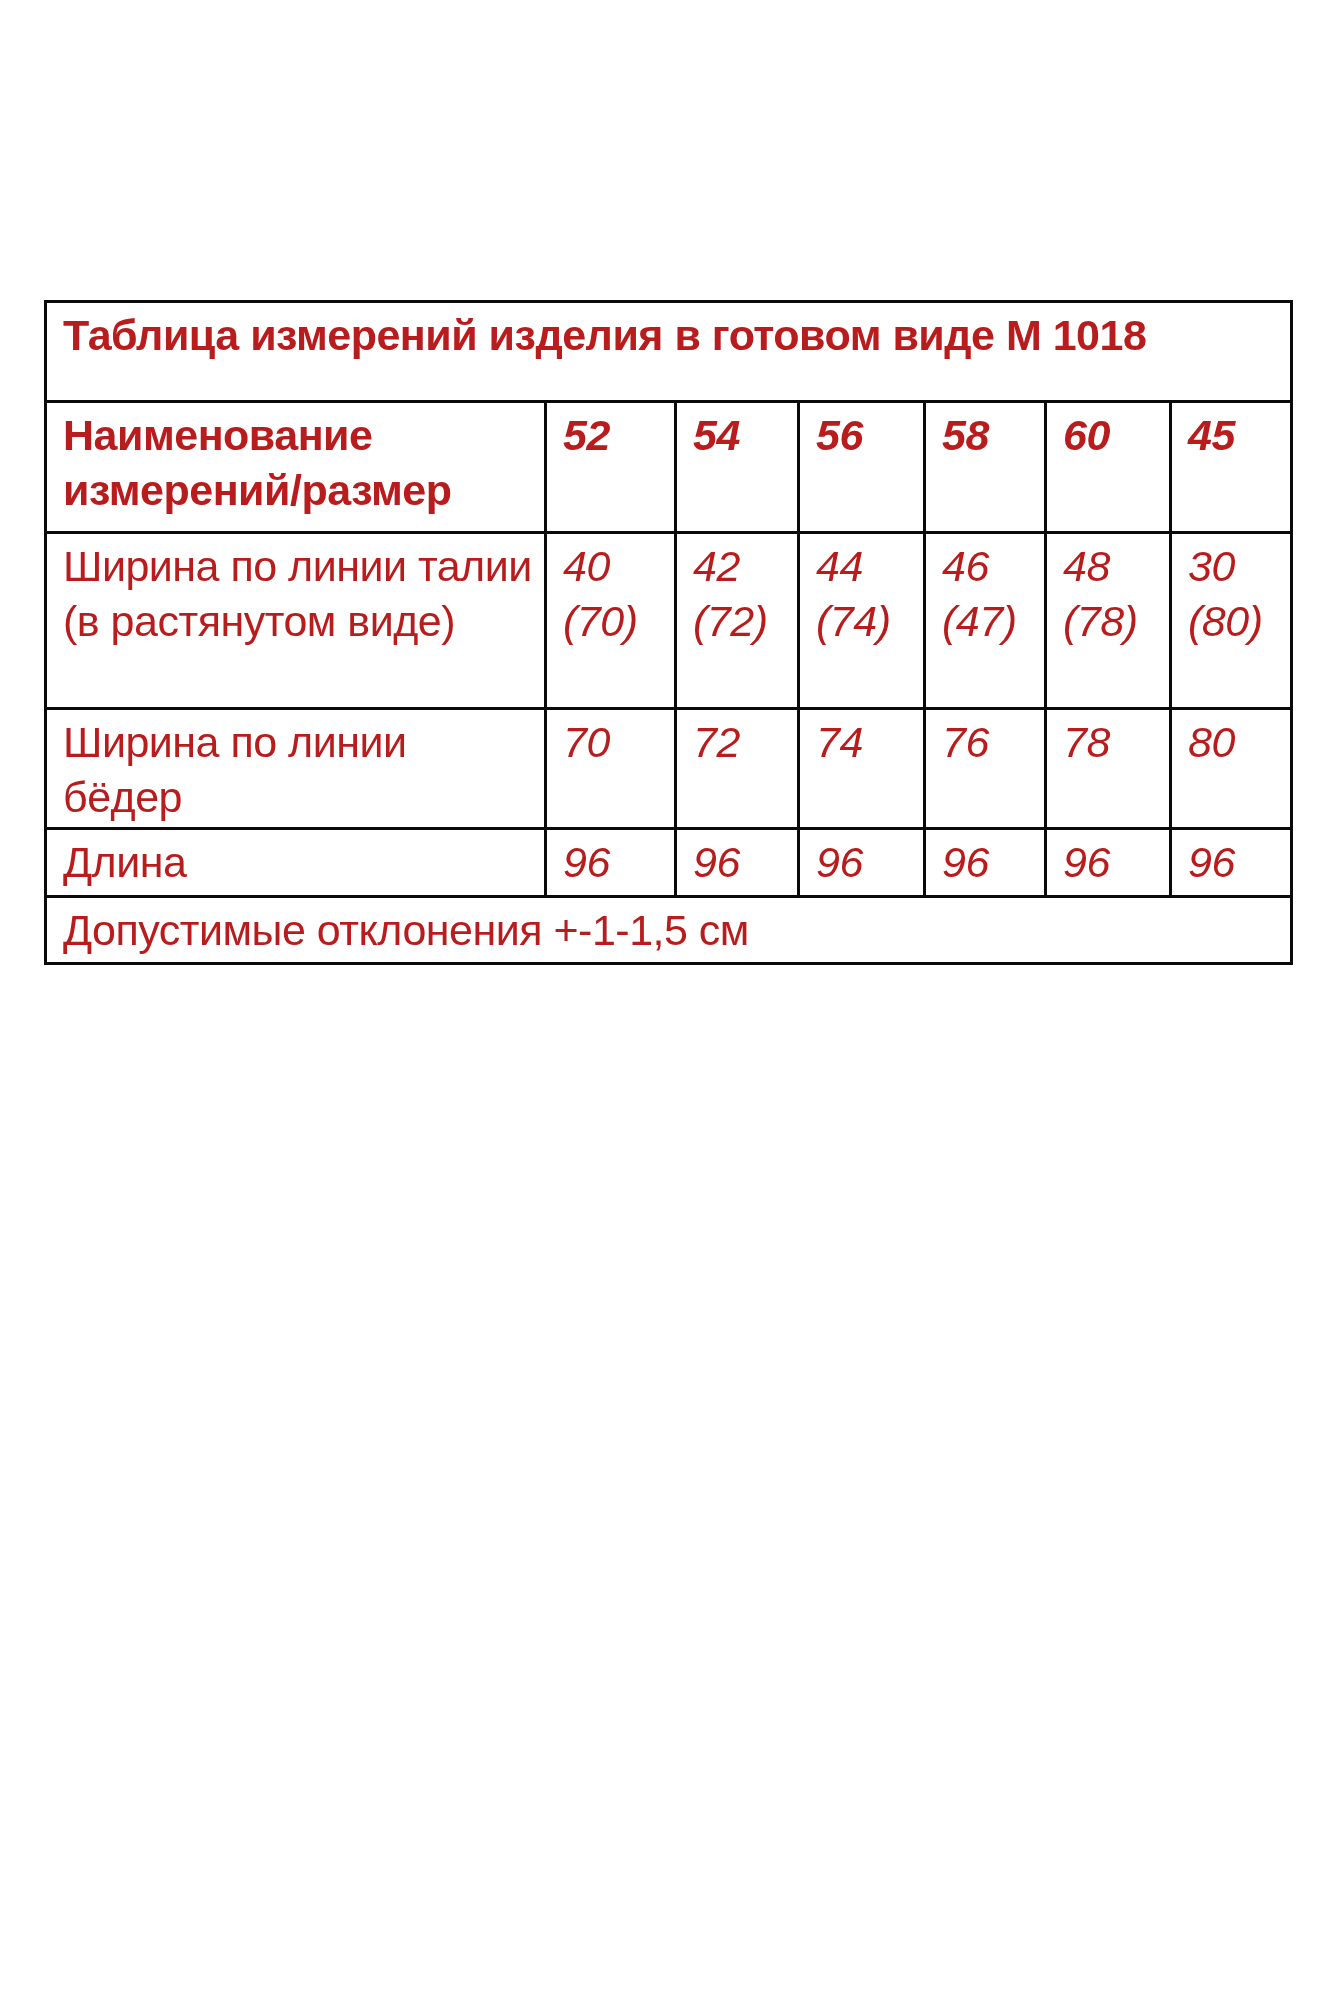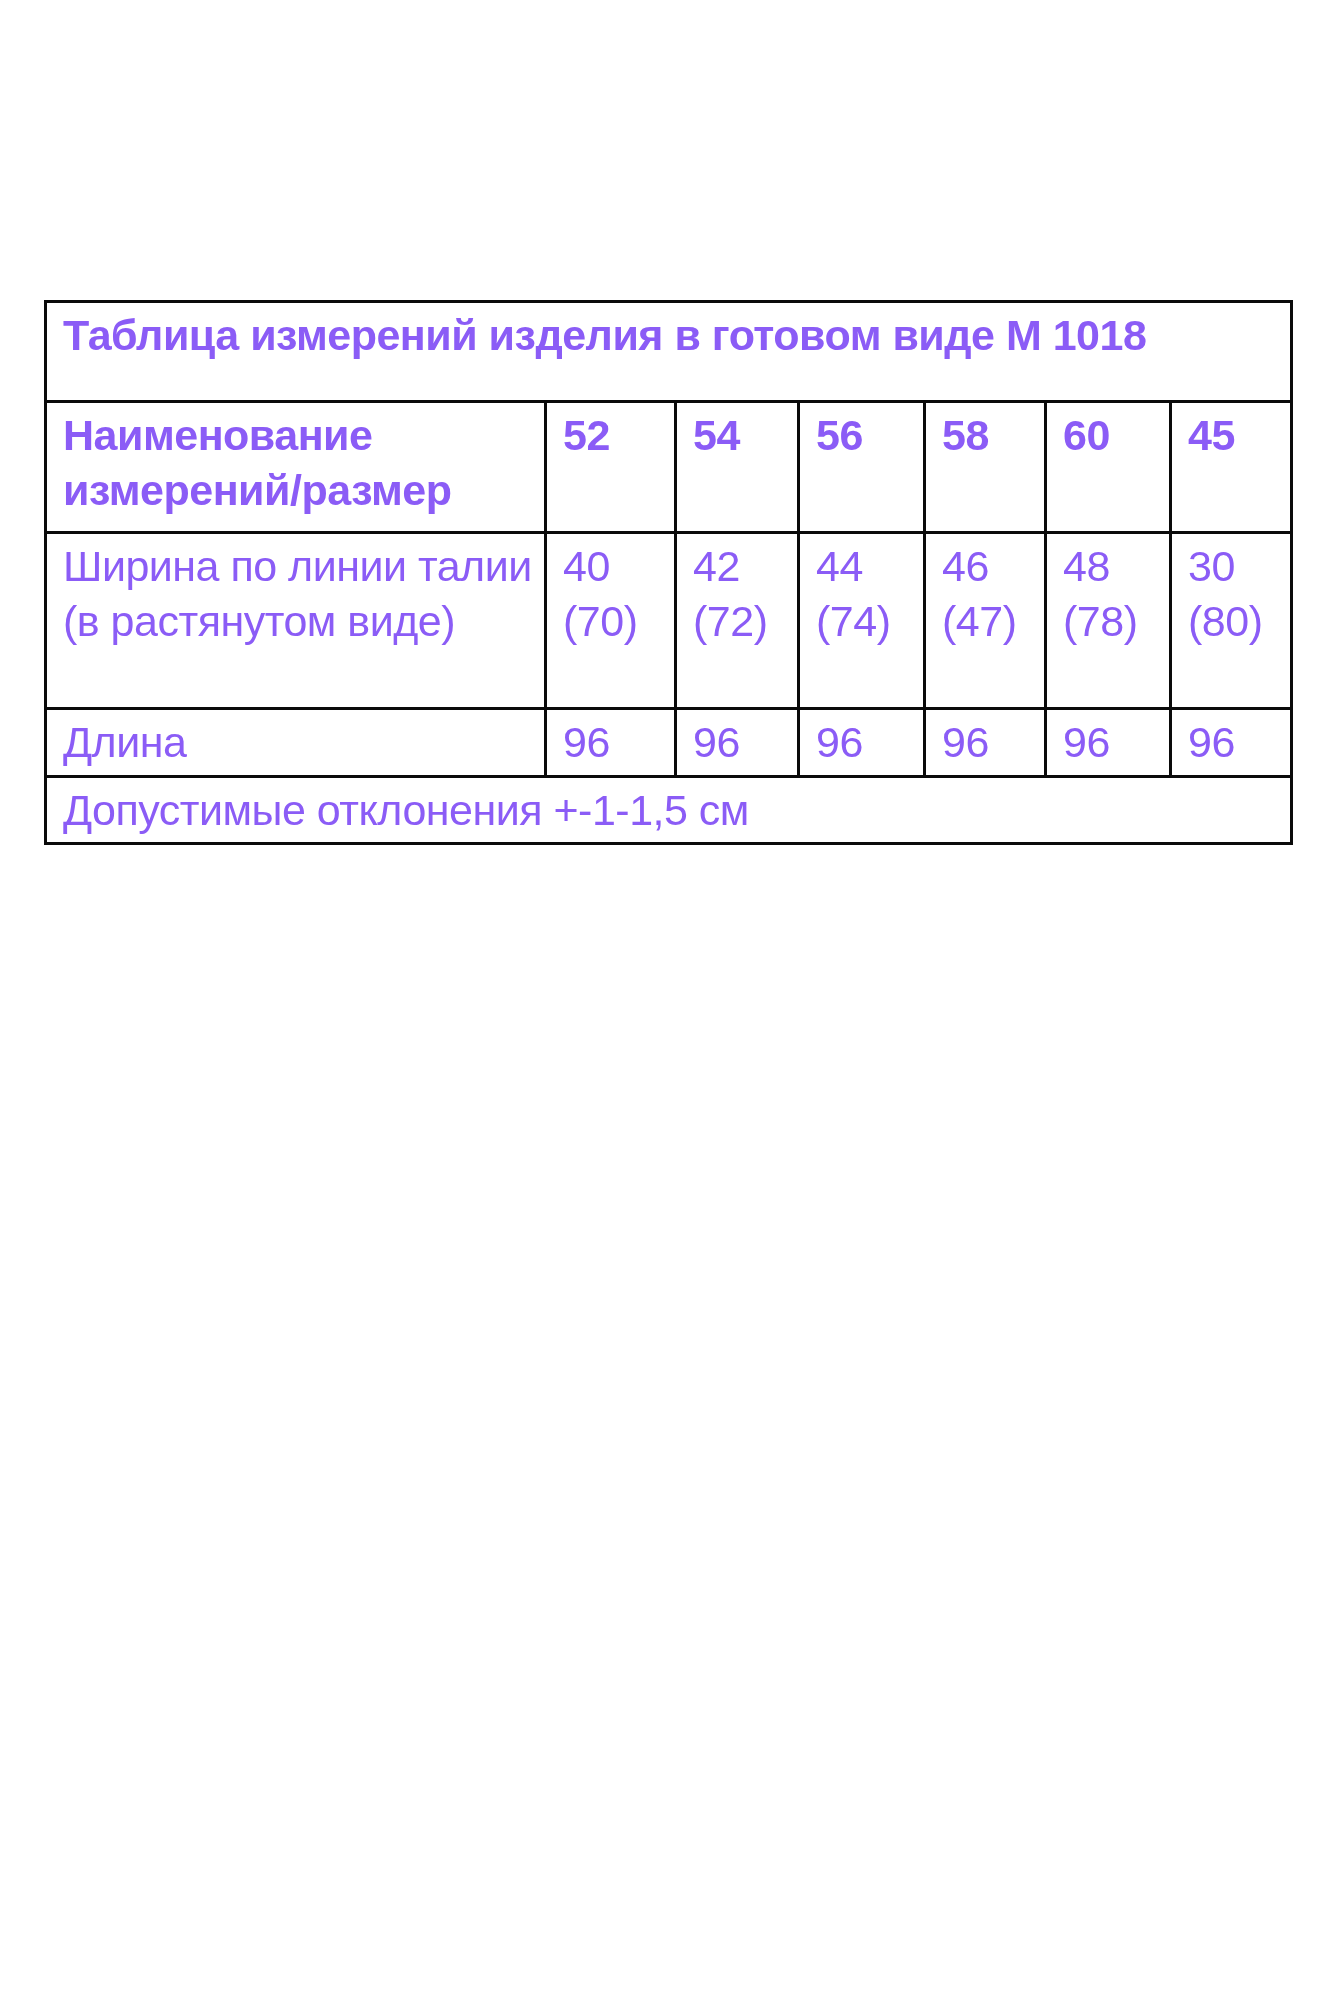--- a/index.html
+++ b/index.html
@@ -24,31 +24,31 @@
     border-collapse: collapse;
     table-layout: fixed;
   }
   table.size-table td {
     border: 3px solid #0a0a0a;
     vertical-align: top;
     padding: 5px 8px 0 16px;
     font-size: 43px;
     line-height: 55px;
     letter-spacing: -0.5px;
-    color: #8b5cf6;
+    color: #b91c1c;
     overflow: hidden;
   }
   td.bold { font-weight: bold; }
   tr.r-title  td { height: 92px; }
   tr.r-header td { height: 123px; }
   tr.r-waist  td { height: 168px; }
   tr.r-hips   td { height: 112px; }
   tr.r-length td { height: 60px; margin-top: 25px; }
   tr.r-note   td { height: 59px; }
-  td.num { padding-left: 18px; }
+  td.num { padding-left: 18px; font-style: italic; }
 </style>
 </head>
 <body>
 
 <div class="page">
   <table class="size-table">
     <colgroup>
       <col style="width:500px">
       <col style="width:130px">
       <col style="width:123px">
@@ -72,20 +72,29 @@
       </tr>
       <tr class="r-waist">
         <td>Ширина по линии талии (в растянутом виде)</td>
         <td class="num">40 (70)</td>
         <td class="num">42 (72)</td>
         <td class="num">44 (74)</td>
         <td class="num">46 (47)</td>
         <td class="num">48 (78)</td>
         <td class="num">30 (80)</td>
       </tr>
+      <tr class="r-hips">
+        <td>Ширина по линии бёдер</td>
+        <td class="num">70</td>
+        <td class="num">72</td>
+        <td class="num">74</td>
+        <td class="num">76</td>
+        <td class="num">78</td>
+        <td class="num">80</td>
+      </tr>
       <tr class="r-length">
         <td>Длина</td>
         <td class="num">96</td>
         <td class="num">96</td>
         <td class="num">96</td>
         <td class="num">96</td>
         <td class="num">96</td>
         <td class="num">96</td>
       </tr>
       <tr class="r-note">

